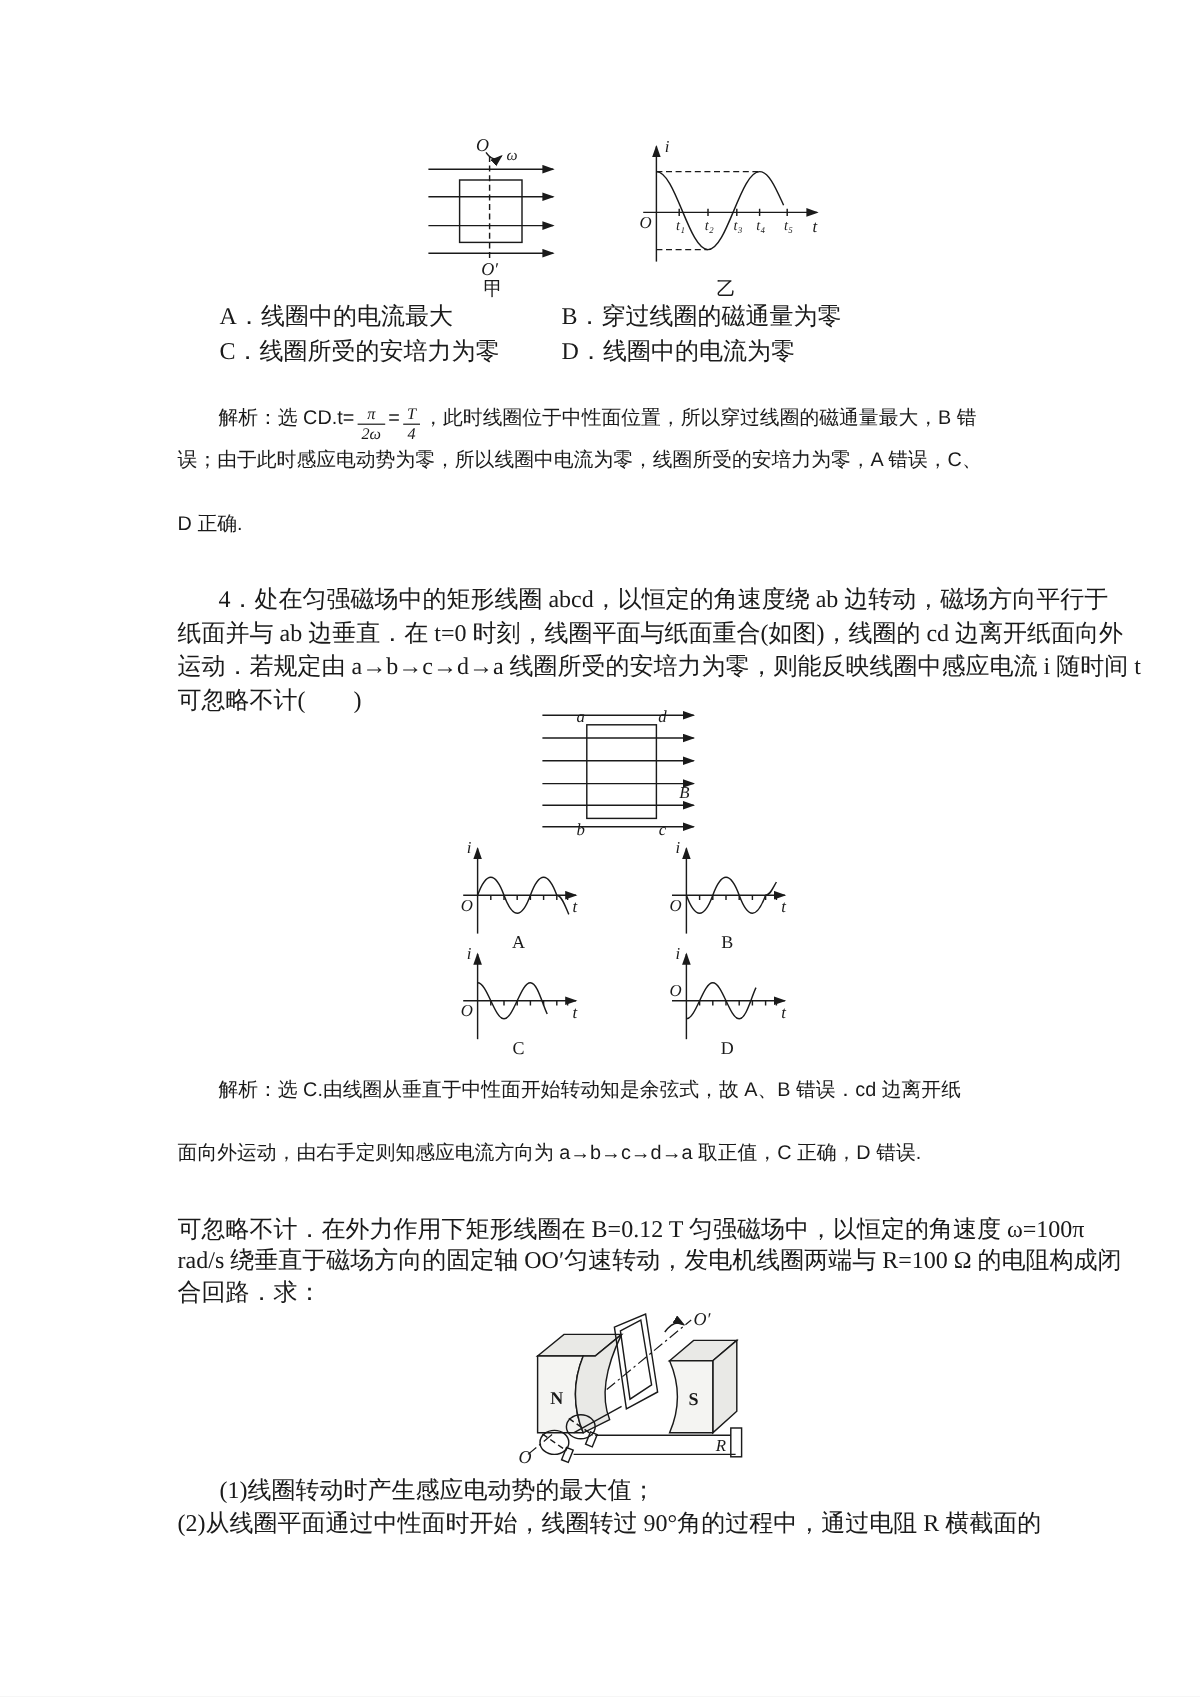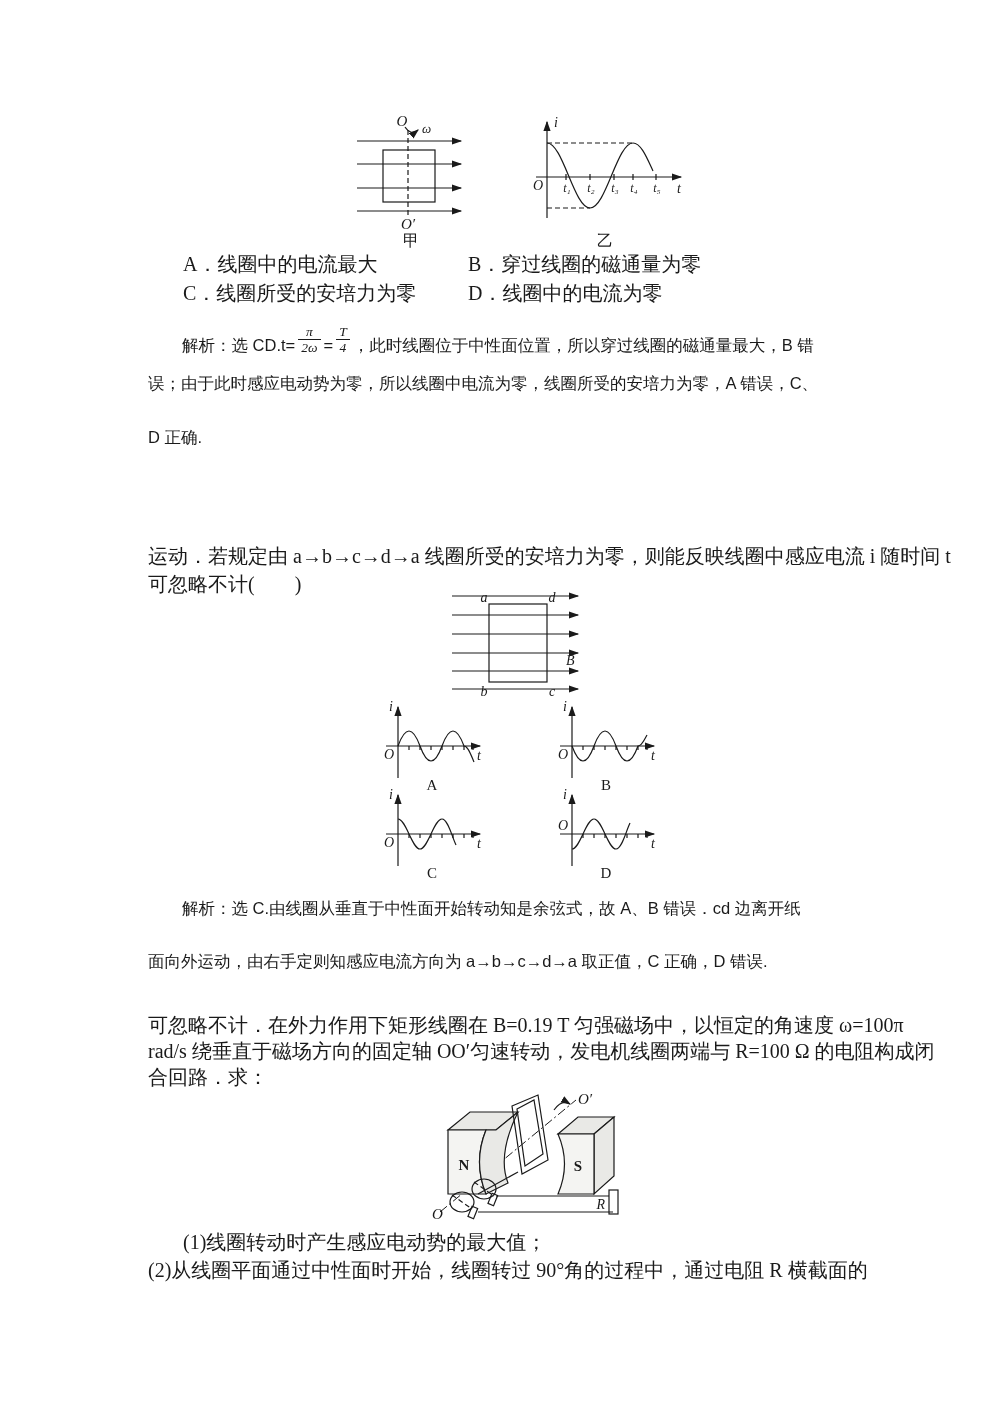--- a/index.html
+++ b/index.html
@@ -4,21 +4,21 @@
 <style>
   html,body{margin:0;padding:0;background:#e8e8e8;}
   .page{position:relative;width:1000px;height:1414px;background:#ffffff;margin:0 auto;
         font-family:"Liberation Serif","DejaVu Serif",serif;color:#1a1a1a;overflow:hidden;}
   .abs{position:absolute;}
   .line{position:absolute;white-space:nowrap;font-size:20px;line-height:22px;}
   .serif{font-family:"Liberation Serif","DejaVu Serif",serif;}
   .sans{font-family:"Liberation Sans","DejaVu Sans",sans-serif;font-size:16.5px;}
   .indent{padding-left:34px;}
   .cap{position:absolute;text-align:center;font-size:16px;}
-  .fracline{display:flex;align-items:flex-end;}
+  .fracline{display:flex;align-items:flex-start;margin-top:25px;}
   .frac{display:inline-block;text-align:center;font-size:13.5px;line-height:1.15;
         font-style:italic;font-family:"Liberation Serif","DejaVu Serif",serif;margin:0 3px;}
   .frac .num{display:block;border-bottom:1px solid #1a1a1a;padding:0 3px;}
   .frac .den{display:block;padding:0 3px;}
   svg{overflow:visible;}
   svg line, svg path, svg rect, svg polygon, svg ellipse{stroke:#1a1a1a;fill:none;stroke-width:1.2;}
   svg .fillb{fill:#1a1a1a;stroke:none;}
   svg text{fill:#1a1a1a;stroke:none;font-family:"Liberation Serif","DejaVu Serif",serif;}
   svg .it{font-style:italic;}
   svg .dash{stroke-dasharray:5 3;}
@@ -91,20 +91,22 @@
     <span>=</span>
     <span class="frac">
         <span class="num">T</span>
         <span class="den">4</span>
       </span>
     <span>，此时线圈位于中性面位置，所以穿过线圈的磁通量最大，B 错</span>
   </div>
   <div class="line sans" style="left:148px;top:372px">误；由于此时感应电动势为零，所以线圈中电流为零，线圈所受的安培力为零，A 错误，C、</div>
   <div class="line sans" style="left:148px;top:426px">D 正确.</div>
 
+  <div class="line serif indent" style="left:148px;top:489px">4．处在匀强磁场中的矩形线圈 abcd，以恒定的角速度绕 ab 边转动，磁场方向平行于</div>
+  <div class="line serif" style="left:148px;top:517px">纸面并与 ab 边垂直．在 t=0 时刻，线圈平面与纸面重合(如图)，线圈的 cd 边离开纸面向外</div>
   <div class="line serif" style="left:148px;top:545px">运动．若规定由 a→b→c→d→a 线圈所受的安培力为零，则能反映线圈中感应电流 i 随时间 t</div>
   <div class="line serif" style="left:148px;top:573px">可忽略不计(　　)</div>
 
   <svg class="abs" style="left:448px;top:592px" width="140" height="108" viewBox="0 0 140 108">
     <defs>
         <marker id="aq" markerWidth="9" markerHeight="8" refX="7.5" refY="3" orient="auto">
           <path class="fillb" d="M0 0L8.5 3L0 6Z"></path>
         </marker>
       </defs>
     <g>
@@ -183,21 +185,21 @@
     <text class="it" x="13" y="11" font-size="14">i</text>
     <text class="it" x="8" y="42" font-size="14">O</text>
     <text class="it" x="101" y="60" font-size="14">t</text>
     <path d="M22 61 C30 61 36 31 44 31 C52 31 58 61 66 61 C72 61 76 43 80 35" stroke-width="1.3"></path>
     <text x="56" y="90" font-size="15" text-anchor="middle">D</text>
   </svg>
 
   <div class="line sans indent" style="left:148px;top:897px">解析：选 C.由线圈从垂直于中性面开始转动知是余弦式，故 A、B 错误．cd 边离开纸</div>
   <div class="line sans" style="left:148px;top:950px">面向外运动，由右手定则知感应电流方向为 a→b→c→d→a 取正值，C 正确，D 错误.</div>
 
-  <div class="line serif" style="left:148px;top:1014px">可忽略不计．在外力作用下矩形线圈在 B=0.19 T 匀强磁场中，以恒定的角速度 ω=100π</div>
+  <div class="line serif" style="left:148px;top:1014px">可忽略不计．在外力作用下矩形线圈在 B=0.12 T 匀强磁场中，以恒定的角速度 ω=100π</div>
   <div class="line serif" style="left:148px;top:1040px">rad/s 绕垂直于磁场方向的固定轴 OO′匀速转动，发电机线圈两端与 R=100 Ω 的电阻构成闭</div>
   <div class="line serif" style="left:148px;top:1066px">合回路．求：</div>
 
   <svg class="abs" style="left:426px;top:1090px" width="200" height="130" viewBox="0 0 200 130">
     <defs>
         <marker id="ag" markerWidth="9" markerHeight="8" refX="7.5" refY="3" orient="auto">
           <path class="fillb" d="M0 0L8.5 3L0 6Z"></path>
         </marker>
       </defs>
 

